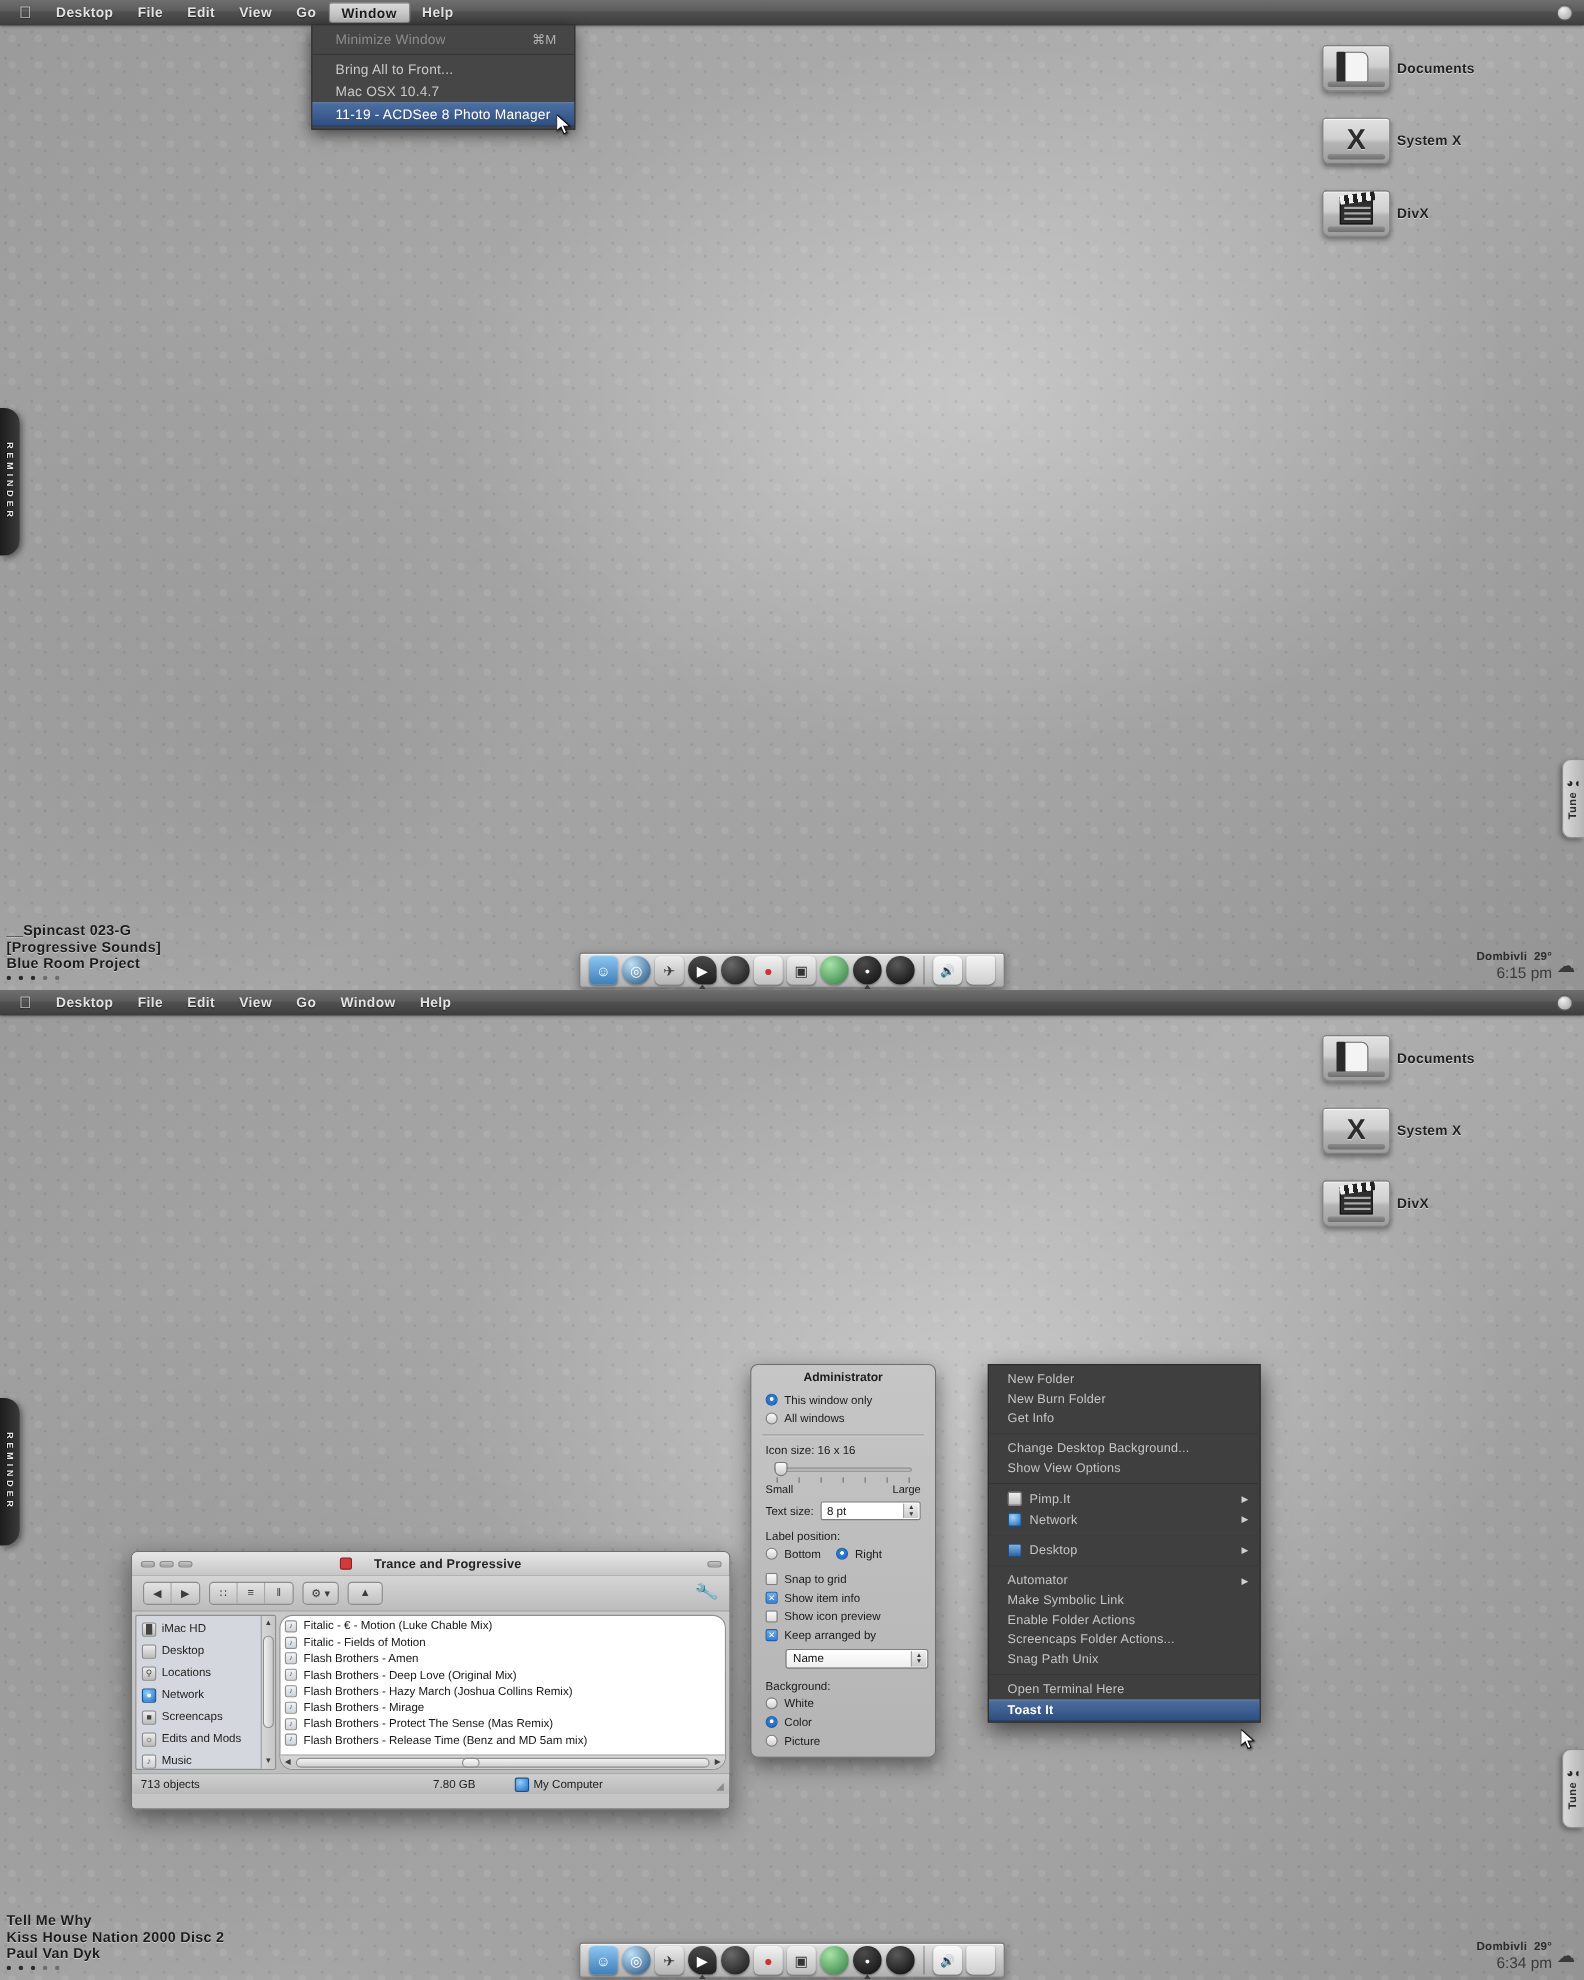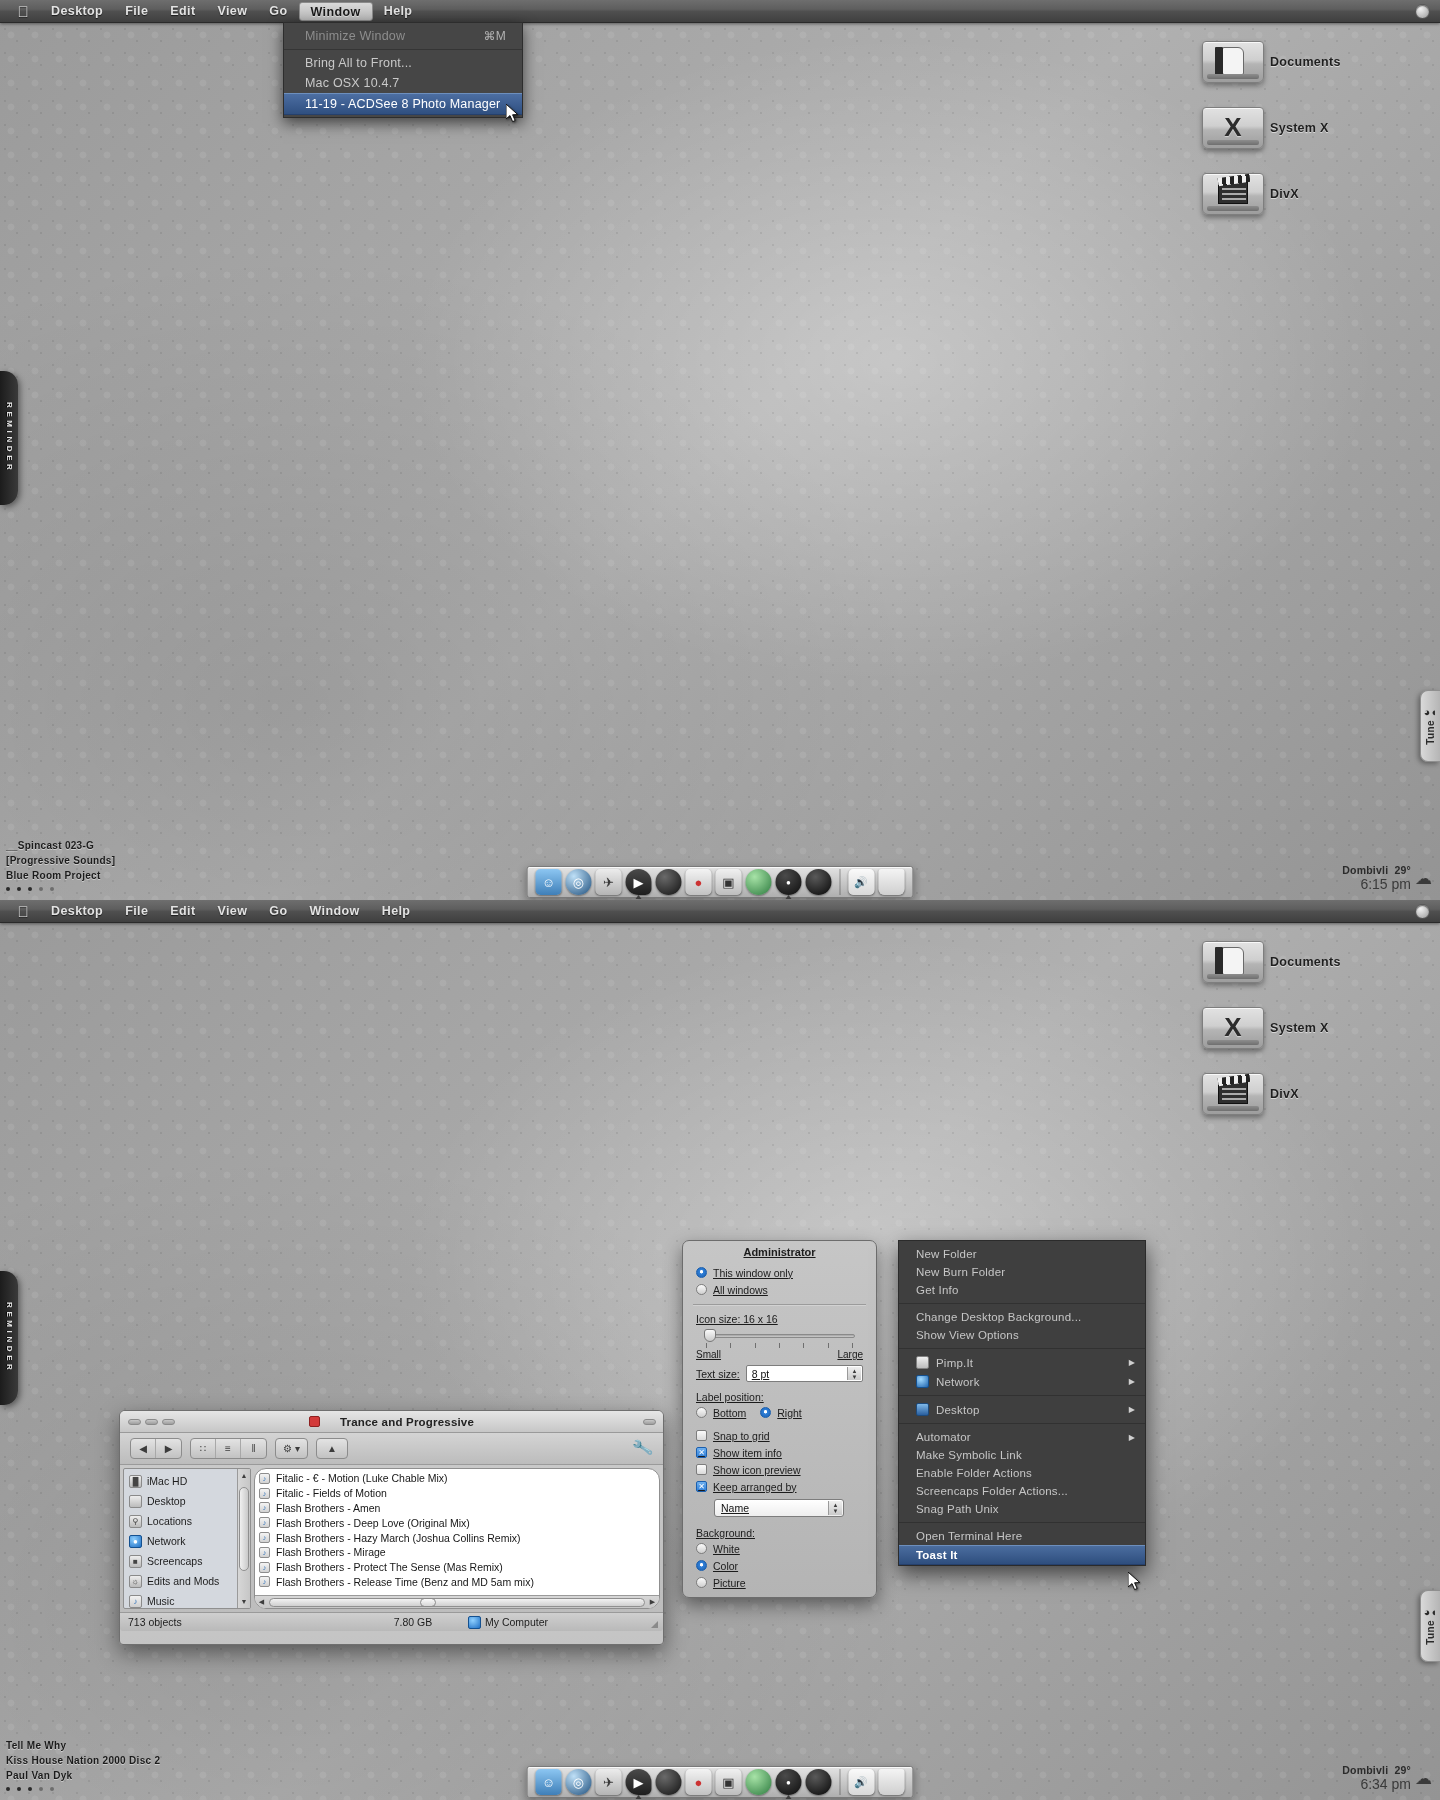--- a/index.html
+++ b/index.html
@@ -154,21 +154,21 @@
   }
   .tab-tune .hp{ font-size:11px; color:#2a2a2a; line-height:1;}
   .tab-tune .vtxt{
     writing-mode:vertical-rl; transform:rotate(180deg);
     font-size:10px; color:#2b2b2b; font-weight:bold; letter-spacing:.4px;
   }
 
   
   .nowplaying{ position:absolute; left:6px; z-index:11; }
   .np-line{
-    font-size:10px; font-weight:bold; color:#1b1b1b; letter-spacing:.3px;
+    font-size:13px; font-weight:bold; color:#1b1b1b; letter-spacing:.3px;
     line-height:15px; text-shadow:0 1px 0 rgba(255,255,255,.45);
   }
   .np-dots{ display:flex; gap:7px; margin-top:4px; }
   .np-dots i{ width:4px;height:4px;border-radius:50%;background:#2a2a2a; display:block;}
   .np-dots i.dim{ background:#6d6d6d; }
 
   
   .weather{ position:absolute; right:8px; z-index:11; display:flex; align-items:center; gap:4px;}
   .weather .txt{ text-align:right; }
   .weather .l1{ font-size:10.5px; color:#2b2b2b; font-weight:bold; letter-spacing:.2px;}
@@ -276,25 +276,25 @@
     font-size:10.5px; color:#1d1d1d; padding:0 8px; position:relative;
   }
   .f-status .c1{ width:230px; }
   .f-status .c2{ width:110px; text-align:center;}
   .f-status .c3{ display:flex;align-items:center;gap:4px;}
   .grip{ position:absolute; right:5px; bottom:3px; width:0;height:0;
     border-left:7px solid transparent; border-bottom:7px solid #8a8a8a;}
 
   
   .vopts{
-    position:absolute; left:682px; top:1240px; width:195px; z-index:45;
+    position:absolute; left:682px; top:1240px; width:169px; z-index:45;
     background:linear-gradient(180deg,#c6c6c6,#b4b4b4);
     border:1px solid #6d6d6d; border-radius:7px;
     box-shadow:0 7px 18px rgba(0,0,0,.45);
-    font-size:10.5px; color:#1b1b1b; padding-bottom:6px;text-decoration:underline;
+    font-size:10.5px; color:#1b1b1b; padding-bottom:6px;
   }
   .vo-title{ text-align:center; font-size:11px; font-weight:bold; color:#1c1c1c;
     padding:5px 0 6px; }
   .vo-sec{ padding:0 13px; }
   .vo-row{ display:flex; align-items:center; gap:6px; height:17px;}
   .radio{ width:11px;height:11px;border-radius:50%;flex:0 0 auto;
     background:linear-gradient(180deg,#fbfbfb,#cfcfcf); border:1px solid #7d7d7d;}
   .radio.on{ background:radial-gradient(circle at 50% 42%,#ffffff 0 1.4px,#2f7fd8 2px,#1b5fae 100%);
     border-color:#1b5fae;}
   .chk{ width:11px;height:11px;border-radius:2px;flex:0 0 auto;

